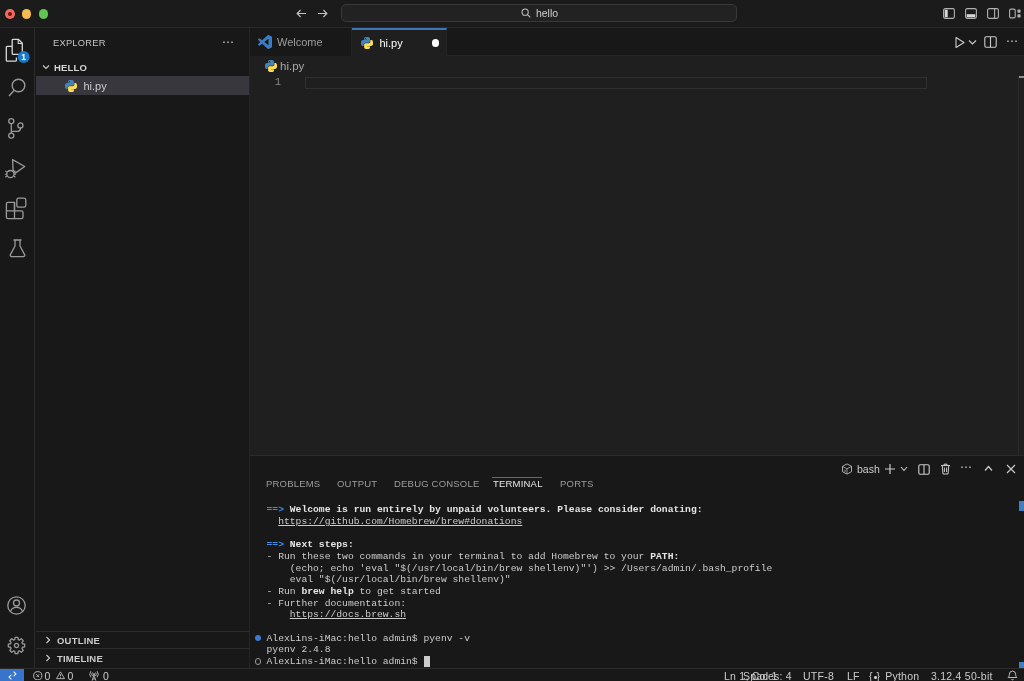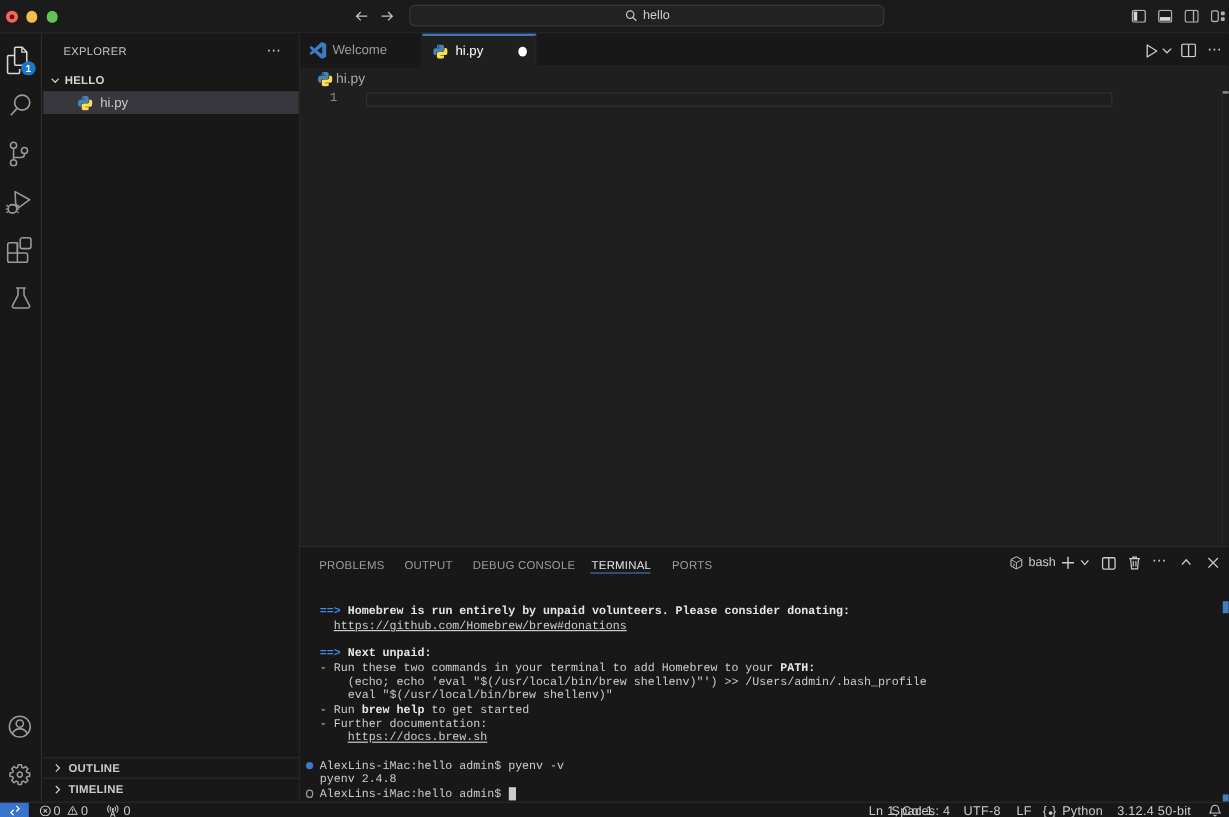--- a/index.html
+++ b/index.html
@@ -24,21 +24,21 @@
 .tab{position:absolute;top:0;height:28px;display:flex;align-items:center;font-size:11px;text-align:right;}
 #tabwelcome{left:0;width:102px;color:#9d9d9d;background:#181818;border-right:1px solid #252525;padding-left:8px;}
 #tabhipy{left:102px;width:95px;color:#ffffff;background:#1f1f1f;border-top:2px solid #3e74b8;border-right:1px solid #252525;padding-left:9px;}
 #breadcrumb{position:absolute;left:0;top:28px;width:774px;height:20px;display:flex;align-items:center;color:#a9a9a9;font-size:11.5px;}
 #linenum{position:absolute;left:0px;top:48px;width:31px;text-align:right;color:#8a8a8a;font-size:10.5px;line-height:13px;font-family:"Liberation Mono",monospace;}
 #curline{position:absolute;left:55px;top:48.5px;width:622px;height:12.5px;border:1px solid #303030;}
 #ovruler{position:absolute;left:768px;top:48px;width:1px;height:379px;background:#2a2a2a;}
 #ovcursor{position:absolute;left:769px;top:47.5px;width:5px;height:2px;background:#909090;}
 
 #panel{position:absolute;left:250px;top:455px;width:774px;height:213px;background:#181818;border-top:1px solid #2b2b2b;}
-.ptab{position:absolute;top:2px;height:26px;display:flex;align-items:center;font-size:9.5px;letter-spacing:0.2px;color:#9d9d9d;}
+.ptab{position:absolute;top:14px;height:26px;display:flex;align-items:center;font-size:9.5px;letter-spacing:0.2px;color:#9d9d9d;}
 #term{position:absolute;left:16.5px;top:48px;font-family:"Liberation Mono",monospace;font-size:9.7px;line-height:11.7px;color:#cccccc;white-space:pre;}
 #term b{font-weight:700;color:#e5e5e5;}
 #term .bl{color:#3b8eea;font-weight:700;}
 #term .u{text-decoration:underline;}
 
 #statusbar{position:absolute;left:0;top:668px;width:1024px;height:13px;background:#181818;border-top:1px solid #2b2b2b;font-size:10.5px;color:#cccccc;}
 #remote{position:absolute;left:0;top:0;width:24px;height:13px;background:#3874cc;display:flex;align-items:center;justify-content:center;}
 .sbitem{position:absolute;top:0;height:13px;display:flex;align-items:center;white-space:nowrap;letter-spacing:0.25px;}
 svg{display:block;}
 </style></head>
@@ -183,24 +183,24 @@
     <div id="ovcursor"></div>
   </div>
 
   <div id="panel">
     <div class="ptab" style="left:16px;">PROBLEMS</div>
     <div class="ptab" style="left:87px;">OUTPUT</div>
     <div class="ptab" style="left:144px;">DEBUG CONSOLE</div>
     <div class="ptab" style="left:243px;color:#e7e7e7;">TERMINAL</div>
     <div class="abs" style="left:242px;top:20.5px;width:50px;height:1.5px;background:#3e71b8;"></div>
     <div class="ptab" style="left:310px;">PORTS</div>
-    <div id="term"><span class="bl">==&gt;</span> <b>Homebrew is run entirely by unpaid volunteers. Please consider donating:</b>
+    <div id="term"><span class="bl">==&gt;</span> <b>Welcome is run entirely by unpaid volunteers. Please consider donating:</b>
   <span class="u">https://github.com/Homebrew/brew#donations</span>
 
-<span class="bl">==&gt;</span> <b>Next unpaid:</b>
+<span class="bl">==&gt;</span> <b>Next steps:</b>
 - Run these two commands in your terminal to add Homebrew to your <b>PATH:</b>
     (echo; echo 'eval "$(/usr/local/bin/brew shellenv)"') &gt;&gt; /Users/admin/.bash_profile
     eval "$(/usr/local/bin/brew shellenv)"
 - Run <b>brew help</b> to get started
 - Further documentation:
     <span class="u">https://docs.brew.sh</span>
 
 AlexLins-iMac:hello admin$ pyenv -v
 pyenv 2.4.8
 AlexLins-iMac:hello admin$ </div>

